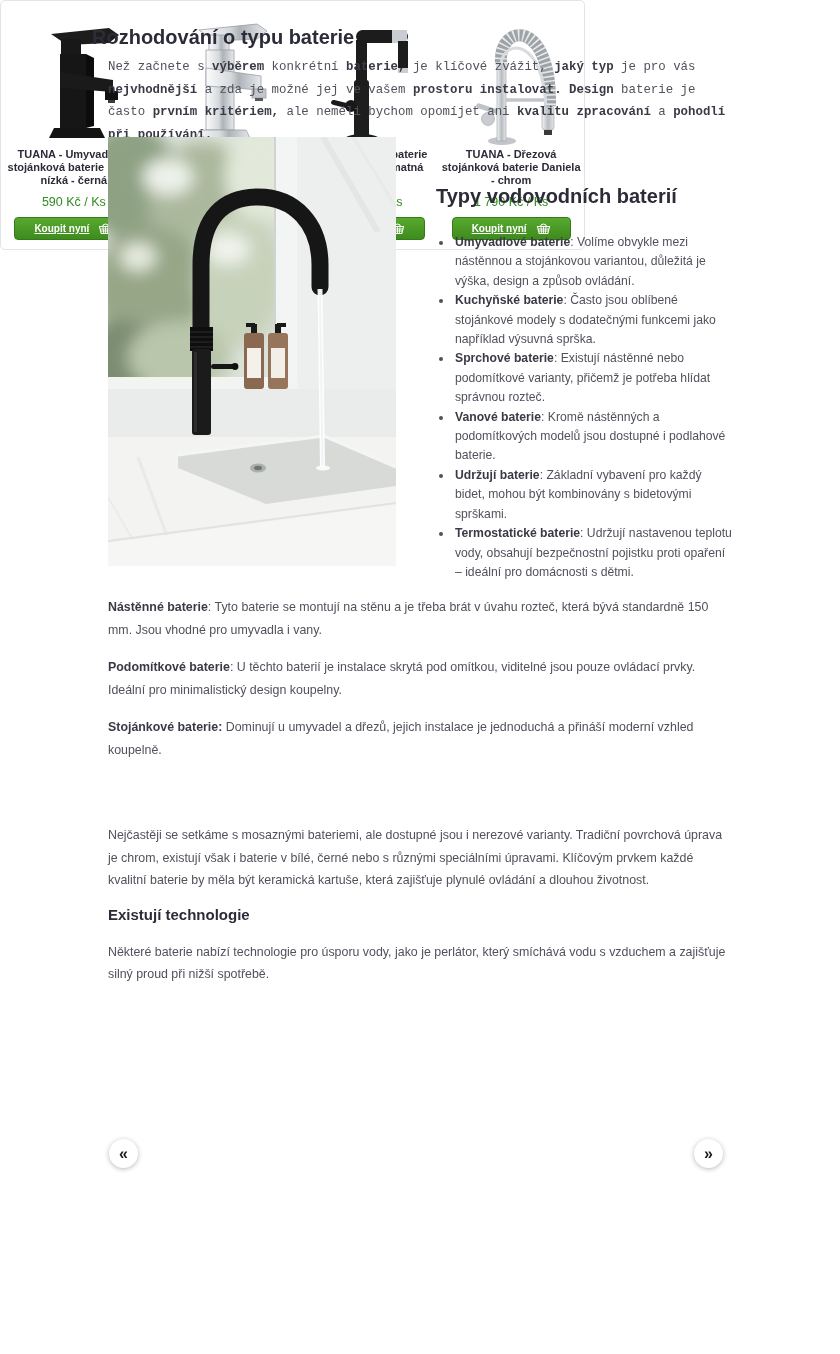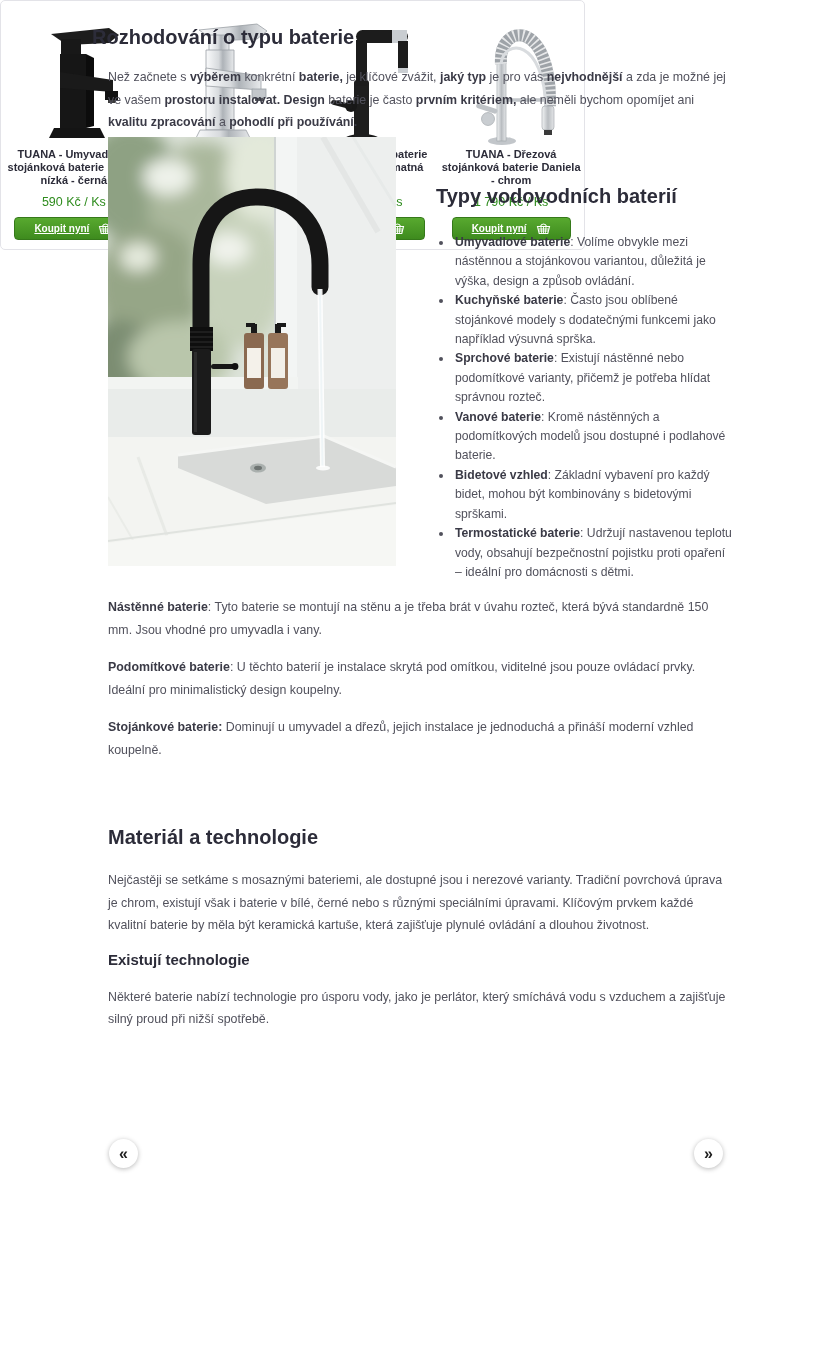--- a/index.html
+++ b/index.html
@@ -12,21 +12,21 @@
   .abs{position:absolute;}
   h1,h2,h3{margin:0;color:#2c2c39;font-weight:bold;}
   h1{font-size:20px;line-height:26px;}
   h2{font-size:20px;line-height:27px;}
   h3{font-size:15px;line-height:21px;}
   p{margin:0;font-size:12.4px;line-height:22.5px;}
   b{color:#3a3a46;}
   .lead{font-weight:bold;color:#3a3a46;}
 
   
-  #intro{left:108px;top:66px;width:626px;}
+  #intro{left:108px;top:56px;width:626px;font-family:Liberation Mono, monospace;}
   #h1{left:92px;top:24px;}
 
   
   #hero{left:108px;top:137px;width:288px;height:429px;}
   #hero svg{display:block;}
 
   
   #types{left:436px;top:183px;width:298px;}
   #types h2{margin-bottom:23px;}
   #types ul{margin:0;padding-left:17px;font-size:12.2px;line-height:19.4px;}
@@ -150,33 +150,32 @@
   </svg>
 </div>
 
 <section id="types" class="abs">
   <h2>Typy vodovodních baterií</h2>
   <ul>
     <li><span class="lead">Umyvadlové baterie</span><span>: Volíme obvykle mezi nástěnnou a stojánkovou variantou, důležitá je výška, design a způsob ovládání.</span></li>
     <li><span class="lead">Kuchyňské baterie</span><span>: Často jsou oblíbené stojánkové modely s dodatečnými funkcemi jako například výsuvná sprška.</span></li>
     <li><span class="lead">Sprchové baterie</span><span>: Existují nástěnné nebo podomítkové varianty, přičemž je potřeba hlídat správnou rozteč.</span></li>
     <li><span class="lead">Vanové baterie</span><span>: Kromě nástěnných a podomítkových modelů jsou dostupné i podlahové baterie.</span></li>
-    <li><span class="lead">Bidetové vzhled</span><span>: Základní vybavení pro každý bidet, mohou být kombinovány s bidetovými sprškami.</span></li>
+    <li><span class="lead">Udržují baterie</span><span>: Základní vybavení pro každý bidet, mohou být kombinovány s bidetovými sprškami.</span></li>
     <li><span class="lead">Termostatické baterie</span><span>: Udržují nastavenou teplotu vody, obsahují bezpečnostní pojistku proti opaření – ideální pro domácnosti s dětmi.</span></li>
   </ul>
 </section>
 
 <section id="mounting" class="abs">
   <p><span class="lead">Nástěnné baterie</span><span>: Tyto baterie se montují na stěnu a je třeba brát v úvahu rozteč, která bývá standardně 150 mm. Jsou vhodné pro umyvadla i vany.</span></p>
   <p><span class="lead">Podomítkové baterie</span><span>: U těchto baterií je instalace skrytá pod omítkou, viditelné jsou pouze ovládací prvky. Ideální pro minimalistický design koupelny.</span></p>
   <p><span class="lead">Stojánkové baterie:</span><span> Dominují u umyvadel a dřezů, jejich instalace je jednoduchá a přináší moderní vzhled koupelně.</span></p>
 </section>
 
 <section id="material" class="abs">
-  <h2>Materiál a technologie</h2>
   <p>Nejčastěji se setkáme s mosaznými bateriemi, ale dostupné jsou i nerezové varianty. Tradiční povrchová úprava je chrom, existují však i baterie v bílé, černé nebo s různými speciálními úpravami. Klíčovým prvkem každé kvalitní baterie by měla být keramická kartuše, která zajišťuje plynulé ovládání a dlouhou životnost.</p>
   <h3>Existují technologie</h3>
   <p>Některé baterie nabízí technologie pro úsporu vody, jako je perlátor, který smíchává vodu s vzduchem a zajišťuje silný proud při nižší spotřebě.</p>
 </section>
 
 <div id="carousel">
 
   <div class="card">
     <svg class="thumb" viewBox="0 0 122 132">
       <polygon points="38,20 96,14 106,21 96,29 54,31" fill="#1d1d1d"></polygon>

